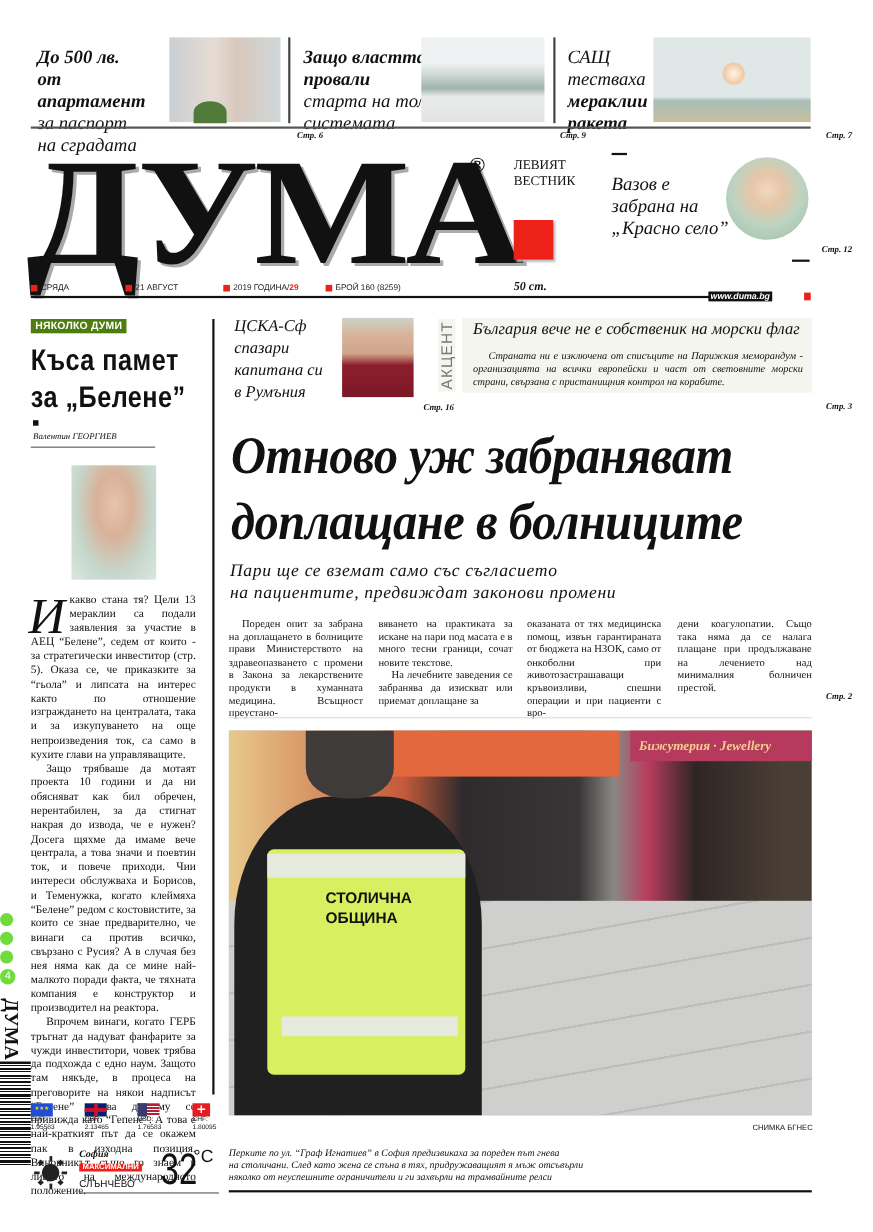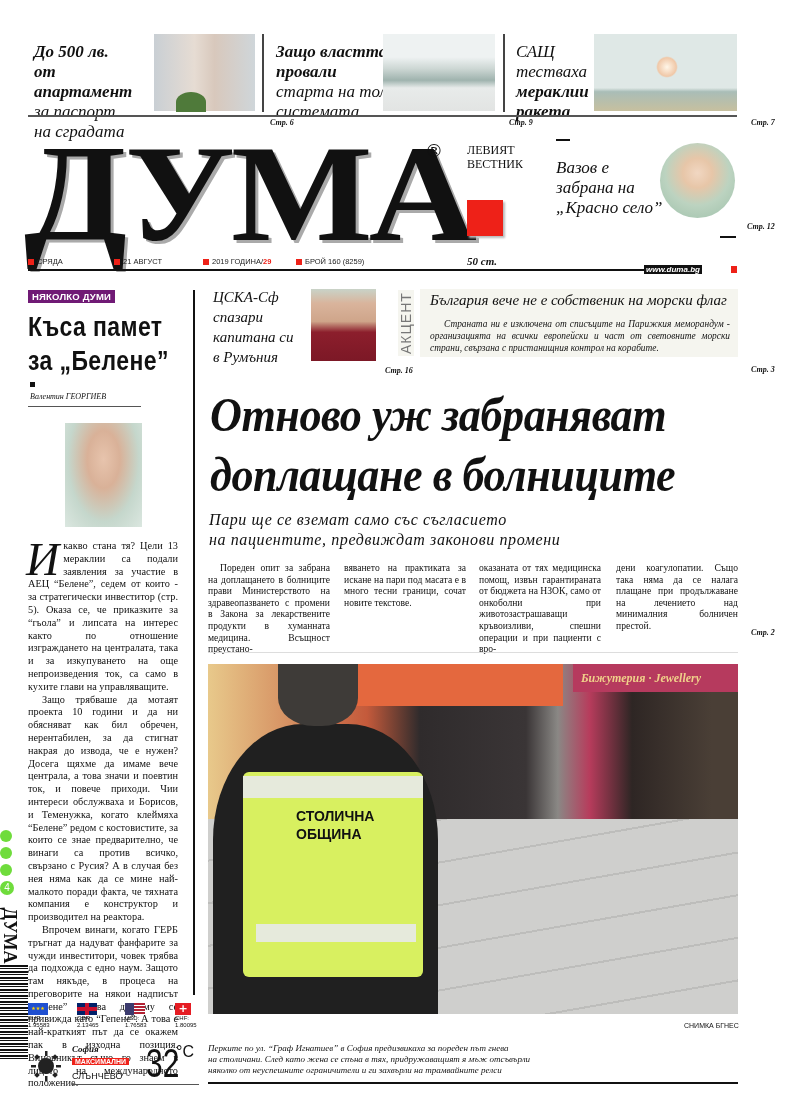--- a/index.html
+++ b/index.html
@@ -19,21 +19,21 @@
   .mast { font-family: "Liberation Serif", serif; font-weight: bold; font-size: 150px; line-height: 120px; letter-spacing: -4px; transform: scaleY(0.92); transform-origin: top left; color: #111; text-shadow: 3px 3px 0 #aaa; }
   .reg { font-family: "DejaVu Sans", sans-serif; font-size: 18px; }
   .tagline { font-family: "Liberation Serif", serif; font-size: 12px; line-height: 14px; }
   .red-square { width: 36px; height: 36px; background: #ee2118; box-shadow: 2px 2px 2px #bbb; }
   .infoline { font-family: "Liberation Sans", sans-serif; font-size: 7.5px; color: #222; display: flex; align-items: center; gap: 3px; }
   .infoline .sq { width: 6px; height: 6px; background: #ee2118; display: inline-block; }
   .price { font-family: "Liberation Serif", serif; font-style: italic; font-weight: bold; font-size: 11px; }
   .url-badge { background: #111; color: #fff; font-family: "Liberation Sans", sans-serif; font-weight: bold; font-style: italic; font-size: 8px; padding: 0 2px; line-height: 9px; }
 
   
-  .kicker { background: #701a75; color: #fff; font-family: "Liberation Sans", sans-serif; font-weight: bold; font-size: 9.5px; padding: 1px 4px; letter-spacing: 0.2px; }
+  .kicker { background: #4d7c0f; color: #fff; font-family: "Liberation Sans", sans-serif; font-weight: bold; font-size: 9.5px; padding: 1px 4px; letter-spacing: 0.2px; }
   .col-head { font-family: "Liberation Sans", sans-serif; font-weight: bold; font-size: 27px; line-height: 34px; letter-spacing: 0.5px; transform: scaleX(0.85); transform-origin: left; }
   .byline { font-family: "Liberation Serif", serif; font-style: italic; font-size: 8px; }
   .body-text { font-family: "Liberation Serif", serif; font-size: 10.3px; line-height: 12.8px; text-align: justify; }
   .body-text p { text-indent: 14px; }
   .dropcap { float: left; font-family: "Liberation Serif", serif; font-style: italic; font-size: 46px; line-height: 36px; margin: 2px 4px 0 -2px; }
 
   
   .main-head { font-family: "Liberation Serif", serif; font-style: italic; font-weight: bold; font-size: 48px; line-height: 60px; letter-spacing: -0.5px; transform: scaleX(0.92); transform-origin: left; }
   .deck { font-family: "Liberation Serif", serif; font-style: italic; font-size: 16px; line-height: 20px; letter-spacing: 0.6px; }
   .cols { font-family: "Liberation Serif", serif; font-size: 9.6px; line-height: 11.6px; text-align: justify; }
@@ -220,20 +220,21 @@
 <div class="abs deck" style="left:209px;top:510px;">
   <div>Пари ще се вземат само със съгласието</div>
   <div>на пациентите, предвиждат законови промени</div>
 </div>
 
 <div class="abs cols" style="left:208px;top:562px;width:122px;">
   <p class="indent">Пореден опит за забрана на доплащането в болниците прави Министерството на здравеопазването с промени в Закона за лекарствените продукти в хуманната медицина. Всъщност преустано-</p>
 </div>
 <div class="abs cols" style="left:344px;top:562px;width:122px;">
   <p>вяването на практиката за искане на пари под масата е в много тесни граници, сочат новите текстове.</p>
+  <p class="indent">На лечебните заведения се забранява да изискват или приемат доплащане за</p>
 </div>
 <div class="abs cols" style="left:479px;top:562px;width:122px;">
   <p>оказаната от тях медицинска помощ, извън гарантираната от бюджета на НЗОК, само от онкоболни при животозастрашаващи кръвоизливи, спешни операции и при пациенти с вро-</p>
 </div>
 <div class="abs cols" style="left:616px;top:562px;width:122px;">
   <p>дени коагулопатии. Също така няма да се налага плащане при продължаване на лечението над минималния болничен престой.</p>
 </div>
 <div class="abs page-ref" style="left:711px;top:628px;">Стр. 2</div>
 <div class="abs" style="left:208px;top:652px;width:530px;height:1px;background:#ddd;"></div>
 

